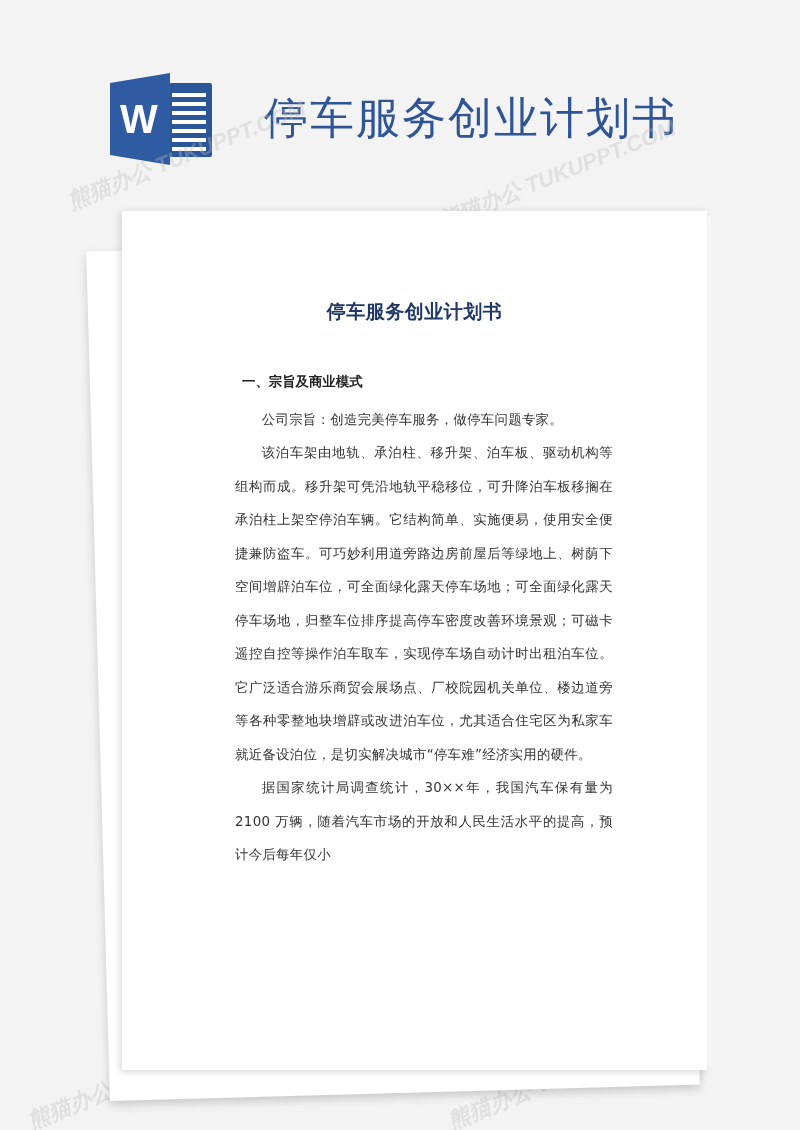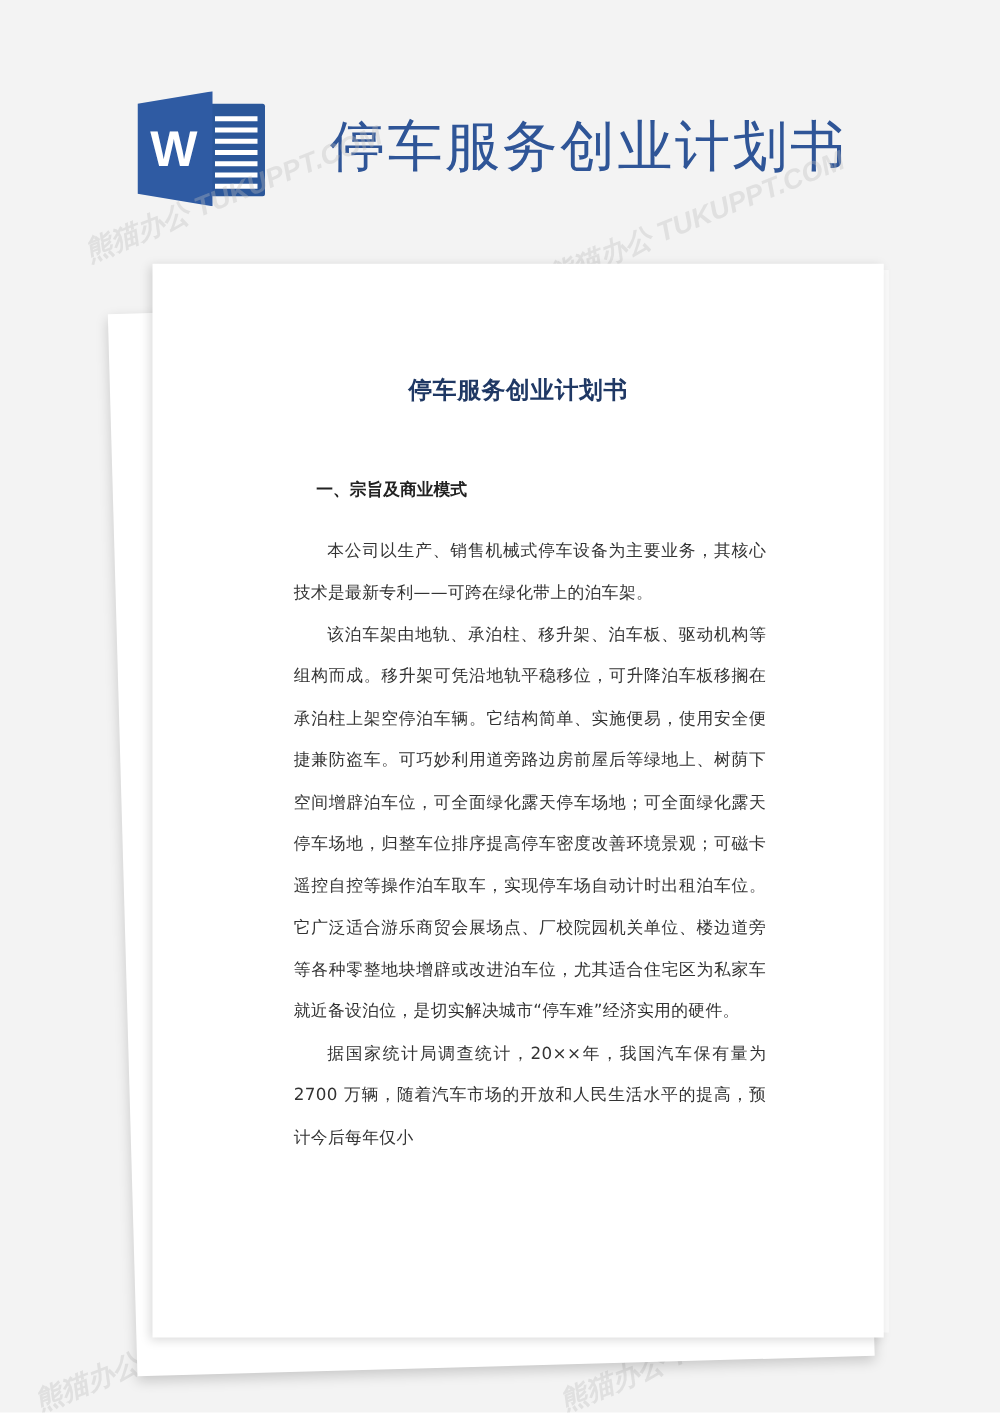--- a/index.html
+++ b/index.html
@@ -39,21 +39,21 @@
       box-shadow: -2px 2px 8px rgba(0,0,0,0.15);
     }
     .doc-title {
       position: absolute; left: 0; width: 100%; top: 88px; text-align: center;
       font-size: 19px; font-weight: bold; color: #1f3864; letter-spacing: 0.5px;
     }
     .content {
       position: absolute; left: 113px; top: 150px; width: 378px;
       font-size: 13.4px; color: #333333; line-height: 33.5px;
     }
-    .section-heading { font-weight: bold; color: #222; padding-left: 3px; margin: 15px; }
+    .section-heading { font-weight: bold; color: #222; padding-left: 3px; margin: 4px; }
     .para { text-indent: 2em; margin: 0; text-align: justify; letter-spacing: 0.3px; }
   </style>
 </head>
 <body>
 
 <div class="header">
   <svg class="word-icon" viewBox="0 0 104 92">
     <rect x="42" y="10" width="60" height="74" rx="2" fill="#2b579a"></rect>
     <g fill="#ffffff">
       <rect x="62" y="20" width="34" height="4"></rect>
@@ -75,17 +75,17 @@
 <div class="watermark" style="left:20px; top:1060px;">熊猫办公 TUKUPPT.COM</div>
 <div class="watermark" style="left:440px; top:1060px;">熊猫办公 TUKUPPT.COM</div>
 
 <div class="back-paper"></div>
 <div class="back-paper-right"></div>
 
 <div class="paper">
   <div class="doc-title">停车服务创业计划书</div>
   <div class="content">
     <p class="section-heading">一、宗旨及商业模式</p>
-    <p class="para">本公司以生产、销售机械式停车设备为主要业务，其核心技术是最新专利——可跨在绿化带上的泊车架。</p>
+    <p class="para">公司宗旨：创造完美停车服务，做停车问题专家。</p>
     <p class="para">该泊车架由地轨、承泊柱、移升架、泊车板、驱动机构等组构而成。移升架可凭沿地轨平稳移位，可升降泊车板移搁在承泊柱上架空停泊车辆。它结构简单、实施便易，使用安全便捷兼防盗车。可巧妙利用道旁路边房前屋后等绿地上、树荫下空间增辟泊车位，可全面绿化露天停车场地；可全面绿化露天停车场地，归整车位排序提高停车密度改善环境景观；可磁卡遥控自控等操作泊车取车，实现停车场自动计时出租泊车位。它广泛适合游乐商贸会展场点、厂校院园机关单位、楼边道旁等各种零整地块增辟或改进泊车位，尤其适合住宅区为私家车就近备设泊位，是切实解决城市“停车难”经济实用的硬件。</p>
-    <p class="para">据国家统计局调查统计，20××年，我国汽车保有量为 2700 万辆，随着汽车市场的开放和人民生活水平的提高，预计今后每年仅小</p>
+    <p class="para">据国家统计局调查统计，30××年，我国汽车保有量为 2100 万辆，随着汽车市场的开放和人民生活水平的提高，预计今后每年仅小</p>
   </div>
 </div>
 
 </body></html>

